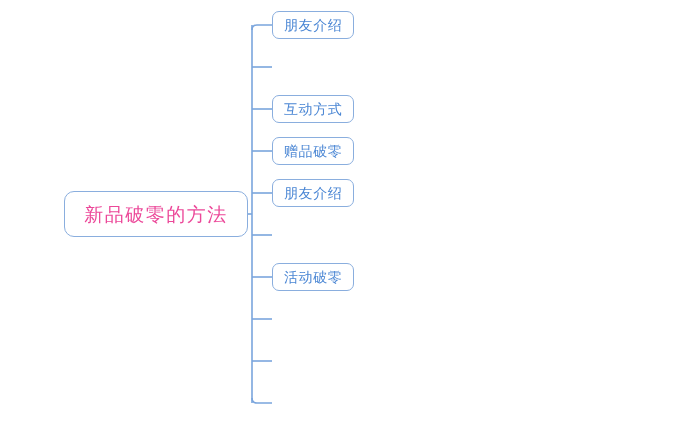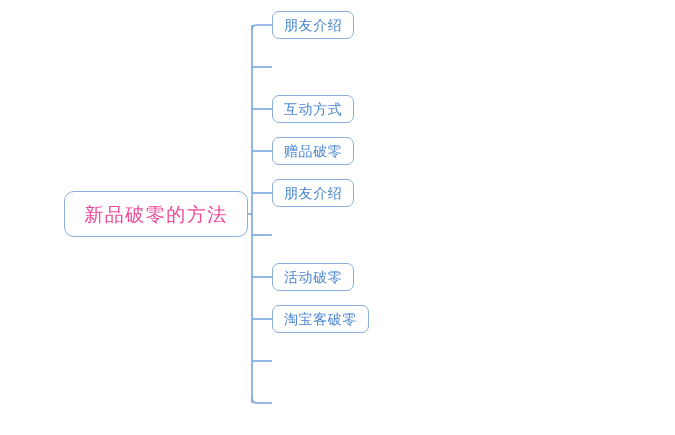--- a/index.html
+++ b/index.html
@@ -122,18 +122,15 @@
     </div>
     <div class="child-node" style="top:137px">
       <span class="child-label">赠品破零</span>
     </div>
     <div class="child-node" style="top:179px">
       <span class="child-label">朋友介绍</span>
     </div>
     <div class="child-node" style="top:263px">
       <span class="child-label">活动破零</span>
     </div>
-    <div class="child-node" style="top:305px">
-      <span class="child-label">淘宝客破零</span>
-    </div>
   </div>
 
 </div>
 
 </body></html>

